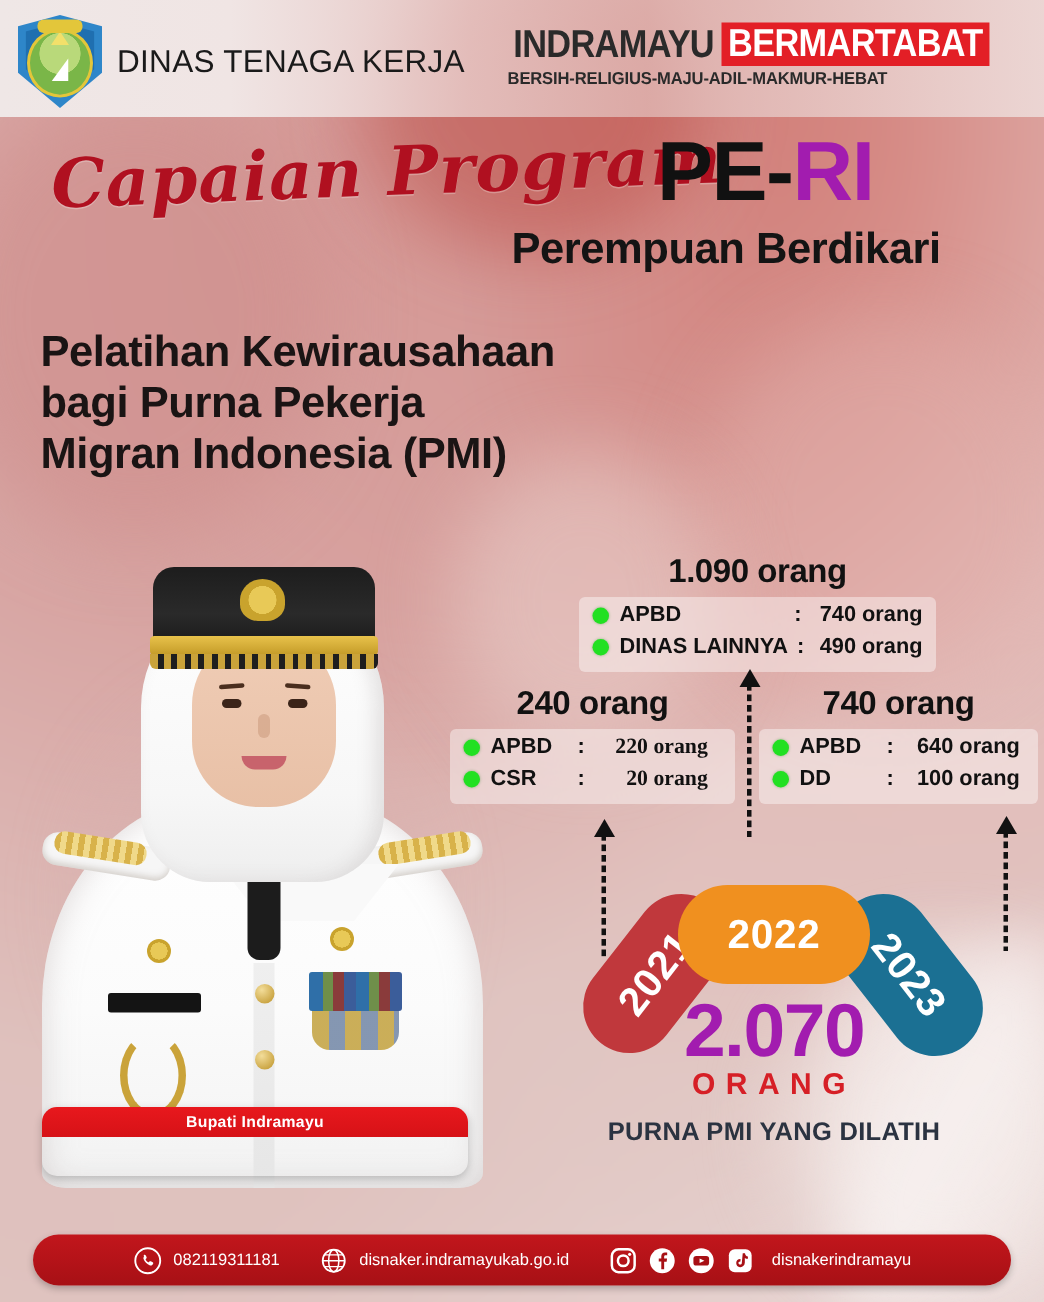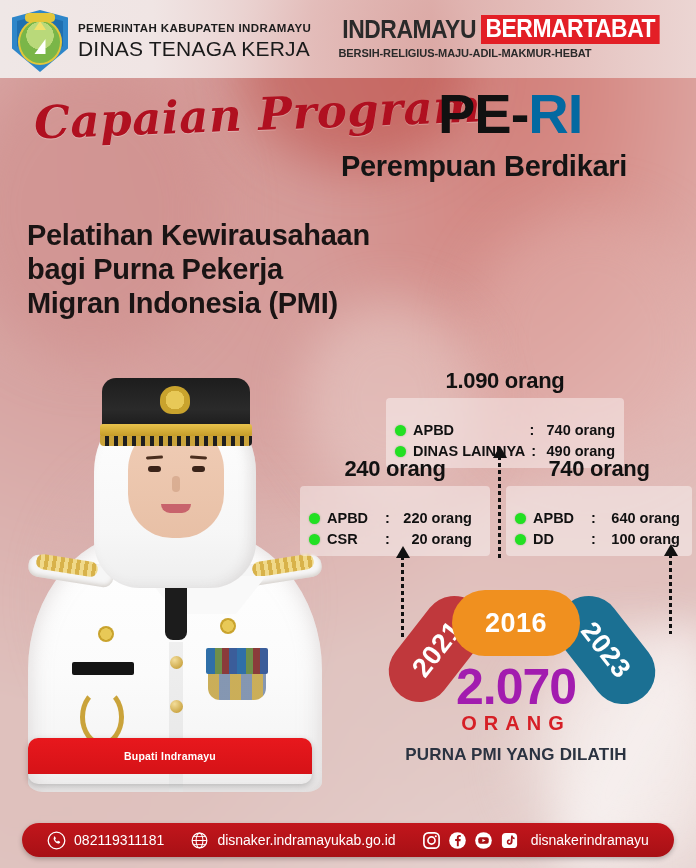--- a/index.html
+++ b/index.html
@@ -102,21 +102,21 @@
     font-family:"DejaVu Serif",serif;font-style:italic;font-weight:700;
     font-size:45px;color:#b01020;letter-spacing:.5px;
     transform:rotate(-2.2deg);
     text-shadow:0 1px 0 rgba(255,255,255,.25);
   }
   .peri{
     position:absolute;left:438px;top:86px;
     font-size:56px;font-weight:700;letter-spacing:-1px;line-height:1;
   }
   .peri .blk{color:#111;}
-  .peri .red{color:#0369a1;}
+  .peri .red{color:#a21caf;}
   .perempuan{
     position:absolute;left:341px;top:150px;
     font-size:29px;font-weight:700;color:#141414;letter-spacing:-.3px;
   }
   .subtitle{
     position:absolute;left:27px;top:218px;
     font-size:29px;font-weight:700;color:#1a1414;line-height:1.18;letter-spacing:-.3px;
   }
 
   
@@ -171,45 +171,45 @@
   .p-badgeL{position:absolute;left:88px;top:256px;width:16px;height:16px;background:radial-gradient(circle,#e8c957 0 50%,#c9a32d 51% 100%);border-radius:50%;}
   .p-badgeR{position:absolute;left:210px;top:248px;width:16px;height:16px;background:radial-gradient(circle,#e8c957 0 50%,#c9a32d 51% 100%);border-radius:50%;}
 
   
   .namebanner{
     position:absolute;left:28px;top:738px;width:284px;height:46px;border-radius:10px;overflow:hidden;
     box-shadow:0 2px 6px rgba(0,0,0,.22);
   }
   .nb-top{height:26px;background:linear-gradient(180deg,#b00f12,#9c0c10);display:flex;align-items:center;justify-content:center;}
   .nb-top span{color:#fff;font-size:16px;font-weight:700;letter-spacing:.1px;}
-  .nb-bot{height:36px;background:linear-gradient(180deg,#e8181d,#d61217);display:flex;align-items:center;justify-content:center;}
+  .nb-bot{height:20px;background:linear-gradient(180deg,#e8181d,#d61217);display:flex;align-items:center;justify-content:center;}
   .nb-bot span{color:#fff;font-size:10.5px;font-weight:700;letter-spacing:.2px;}
 
   
   .stat{position:absolute;}
   .stat .sv{
     text-align:center;font-size:22px;font-weight:700;color:#111;letter-spacing:-.3px;margin-bottom:4px;
   }
   .stat .panel{
-    background:rgba(255,255,255,.42);border-radius:4px;padding:22px 9px 6px 9px;
+    background:rgba(255,255,255,.42);border-radius:4px;padding:2px 9px 6px 9px;
     backdrop-filter:blur(1px);
   }
   .srow{display:flex;align-items:center;font-size:14.5px;font-weight:700;color:#111;line-height:1.45;white-space:nowrap;}
   .dot{width:11px;height:11px;border-radius:50%;background:#22e022;flex:none;margin-right:7px;
        box-shadow:0 0 2px rgba(0,120,0,.4);}
   .slabel{display:inline-block;}
   .scolon{margin:0 4px 0 6px;}
   .sval{display:inline-block;text-align:right;}
 
   #stat-2022{left:386px;top:368px;width:238px;}
   #stat-2022 .lw{width:118px;}
   #stat-2022 .vw{width:82px;}
   #stat-2021{left:300px;top:456px;width:190px;}
   #stat-2021 .lw{width:52px;}
-  #stat-2021 .vw{width:78px;}
+  #stat-2021 .vw{width:78px;font-family:Liberation Serif, serif;}
   #stat-2023{left:506px;top:456px;width:186px;}
   #stat-2023 .lw{width:52px;}
   #stat-2023 .vw{width:80px;}
 
   
   .arrow{position:absolute;width:9px;}
   .arrow .stem{
     position:absolute;left:3px;top:10px;width:3px;height:calc(100% - 10px);
     background-image:linear-gradient(#111 60%,transparent 0);
     background-size:3px 7px;background-repeat:repeat-y;
@@ -254,21 +254,21 @@
     font-size:17px;font-weight:700;color:#2b3341;line-height:1.34;letter-spacing:.2px;
   }
 
   
   .footer{
     position:absolute;left:22px;top:823px;width:652px;height:34px;border-radius:17px;
     background:linear-gradient(180deg,#c2161c,#a71015);
     display:flex;align-items:center;justify-content:center;gap:0px;
     box-shadow:0 2px 5px rgba(0,0,0,.25);
   }
-  .f-item{display:flex;align-items:center;color:#fff;font-size:14px;gap:8px;}
+  .f-item{display:flex;align-items:center;color:#fff;font-size:11px;gap:8px;}
   .f-gap{width:26px;}
   .f-gap-sm{width:12px;}
   .ico{width:19px;height:19px;flex:none;display:inline-block;}
   .ico svg{display:block;width:19px;height:19px;}
   .soc{width:19px;height:19px;flex:none;}
   .soc svg{display:block;width:19px;height:19px;}
   .soc-row{display:flex;align-items:center;gap:7px;}
 </style>
 </head>
 <body>
@@ -287,21 +287,20 @@
   <div class="header">
     <div class="hdr-left">
       <div class="shield">
         <div class="shield-in"></div>
         <div class="shield-circle"></div>
         <div class="shield-sail"></div>
         <div class="shield-star"></div>
         <div class="shield-band"></div>
       </div>
       <div class="hdr-org">
-        <div class="l1">PEMERINTAH  KABUPATEN INDRAMAYU</div>
         <div class="l2">DINAS TENAGA KERJA</div>
       </div>
     </div>
     <div class="hdr-right">
       <div class="brand-line">
         <div class="brand-a">INDRAMAYU</div>
         <div class="brand-b">BERMARTABAT</div>
       </div>
       <div class="brand-tag">BERSIH-RELIGIUS-MAJU-ADIL-MAKMUR-HEBAT</div>
     </div>
@@ -423,21 +422,21 @@
       <div class="stem"></div>
   </div>
 
   <div class="pill" id="pill-2021">
     <span>2021</span>
   </div>
   <div class="pill" id="pill-2023">
     <span>2023</span>
   </div>
   <div class="pill" id="pill-2022">
-    <span>2016</span>
+    <span>2022</span>
   </div>
 
   <div class="total-num">2.070</div>
   <div class="total-word">ORANG</div>
   <div class="total-cap">
     <div>PURNA PMI YANG DILATIH</div>
   </div>
 
   <div class="footer">
     <div class="f-item">

